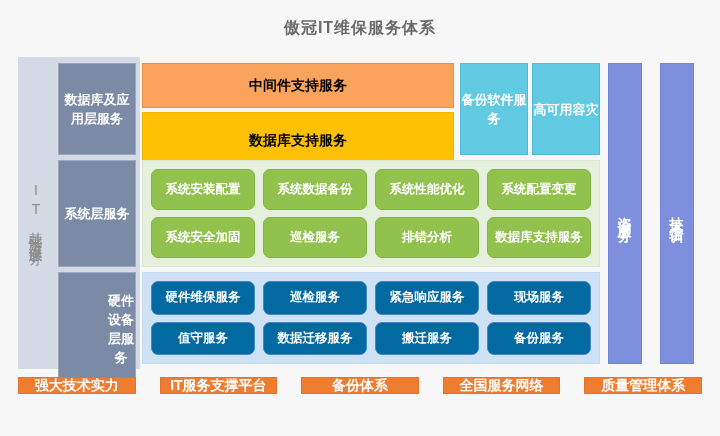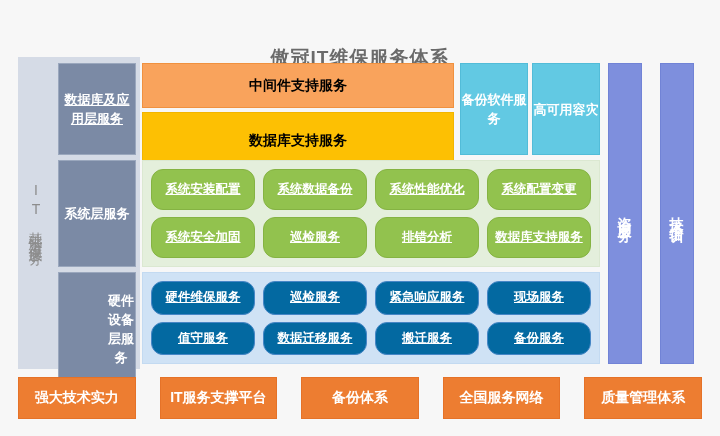--- a/index.html
+++ b/index.html
@@ -6,24 +6,23 @@
   body{
     width:720px;height:436px;
     background:#f7f7f7;
     font-family:"Liberation Sans","DejaVu Sans",sans-serif;
     overflow:hidden;
     position:relative;
   }
   .page-title{
     position:absolute;left:0;top:14px;width:720px;
     text-align:center;
-    font-size:19px;font-weight:bold;color:#6a6a6a;
+    font-size:16px;font-weight:bold;color:#6a6a6a;
     letter-spacing:1px;
     line-height:28px;
-    margin-top:30px;
   }
 
   
   .diagram{
     position:absolute;left:18px;top:57px;width:684px;height:312px;
   }
 
   
   .master-band{
     position:absolute;left:0;top:0;width:36px;height:312px;
@@ -52,21 +51,21 @@
     position:absolute;left:0;width:78px;
     background:#7b8aa5;
     border:1px solid #9aa7bd;
     box-sizing:border-box;
     color:#ffffff;
     font-size:13px;font-weight:bold;
     display:flex;align-items:center;justify-content:center;
     text-align:center;
     line-height:19px;
   }
-  .layer-box.l1{top:6px;height:92px;text-decoration:underline;}
+  .layer-box.l1{top:6px;height:92px;}
   .layer-box.l2{top:103px;height:107px;}
   .layer-box.l3{top:215px;height:113px;padding-left:48px;}
 
   
   .bar{
     position:absolute;
     color:#000000;font-size:14px;font-weight:bold;
     display:flex;align-items:center;justify-content:center;
     box-sizing:border-box;
   }
@@ -107,42 +106,41 @@
     position:absolute;left:8px;top:8px;right:8px;bottom:8px;
     display:grid;
     grid-template-columns:repeat(4,1fr);
     gap:7px 8px;
   }
   .cell{
     display:flex;align-items:center;justify-content:center;
     text-align:center;
     color:#ffffff;font-size:12.5px;font-weight:bold;
     box-sizing:border-box;
-    border-radius:12px;
-    text-decoration:underline;
+    border-radius:7px;
   }
   .cell-green{background:#92c24e;border:1px solid #85b343;}
   .cell-blue{background:#0369a1;border:1px solid #4586c6;}
 
   
   .pcol{
     position:absolute;top:6px;height:301px;width:34px;
     background:#7e8fdd;border:1px solid #7183d6;
     box-sizing:border-box;
     display:flex;align-items:center;justify-content:center;
   }
   .pcol .vtext{
     color:#ffffff;font-size:14px;font-weight:bold;letter-spacing:4px;
   }
   .pcol-1{left:590px;}
   .pcol-2{left:642px;}
 
   
   .footer{
-    position:absolute;left:18px;top:377px;width:684px;height:42px;
+    position:absolute;left:18px;top:377px;width:684px;height:17px;
     display:flex;gap:24px;
   }
   .foot-item{
     flex:1;
     background:#ed7d31;border:1px solid #e57228;
     box-sizing:border-box;
     color:#ffffff;font-size:14px;font-weight:bold;
     display:flex;align-items:center;justify-content:center;
   }
 </style>

